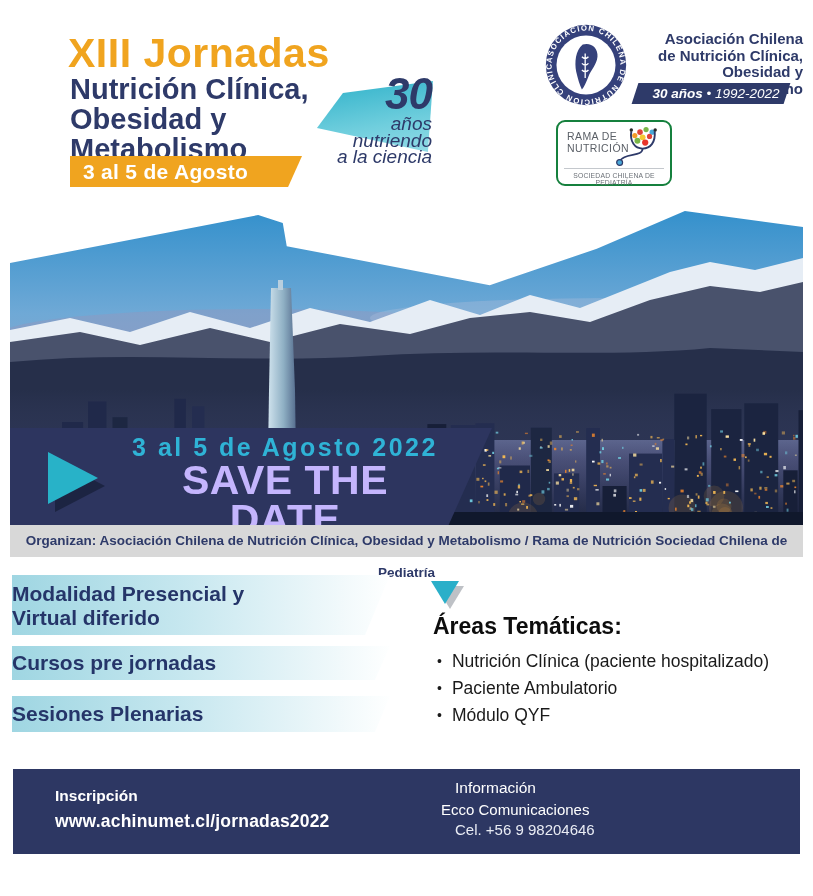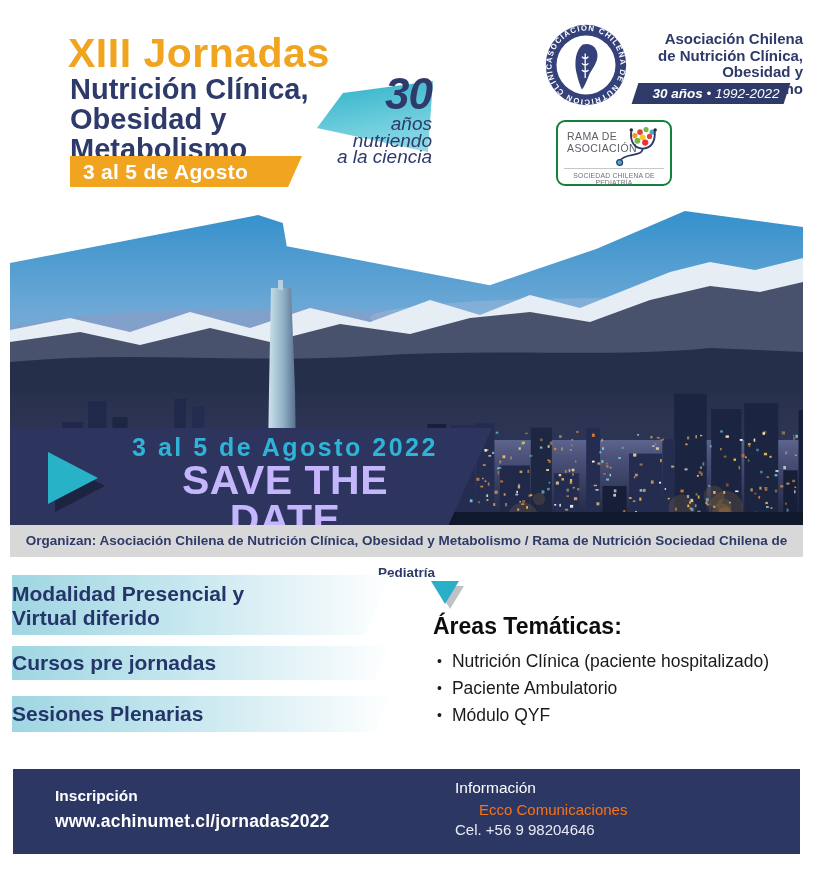--- a/index.html
+++ b/index.html
@@ -70,21 +70,21 @@
   .topics-heading { position:absolute; left:433px; top:613px; font-size:23px; font-weight:bold; color:#0D0D0D; }
   .topics-list { position:absolute; left:437px; top:648px; font-size:17.5px; color:#1A1A1A; }
   .topic-row { display:flex; gap:10px; line-height:27px; }
   .topic-row .b { font-size:14px; }
 
   
   .footer { position:absolute; left:13px; top:769px; width:787px; height:85px; background:#2D3763; color:#fff; }
   .foot-ins-label { position:absolute; left:42px; top:18px; font-size:15.5px; font-weight:bold; }
   .foot-url { position:absolute; left:42px; top:42px; font-size:17.5px; font-weight:bold; letter-spacing:.2px; }
   .foot-info-label { position:absolute; left:442px; top:10px; font-size:15.5px; font-weight:normal; }
-  .foot-info-1 { position:absolute; left:466px; top:32px; font-size:15px; color:#f97316; }
+  .foot-info-1 { position:absolute; left:428px; top:32px; font-size:15px; color:#ffffff; }
   .foot-info-2 { position:absolute; left:442px; top:52px; font-size:15px; color:#E9ECF4; }
 </style>
 </head>
 <body>
 
 <div class="page">
 
   <div class="title">XIII Jornadas</div>
   <div class="subtitle">
     <div>Nutrición Clínica,</div>
@@ -125,21 +125,21 @@
     <div class="logo1-banner-text">
       <b>30 años</b>
       <span>•</span>
       <span>1992-2022</span>
     </div>
   </div>
 
   <div class="logo2">
     <div class="logo2-name">
       <div>RAMA DE</div>
-      <div>ASOCIACIÓN</div>
+      <div>NUTRICIÓN</div>
     </div>
     <svg class="bowl" width="52" height="44" viewBox="0 0 60 50">
       <circle cx="30" cy="9" r="3.2" fill="#E04438"></circle>
       <circle cx="37" cy="6" r="3" fill="#7AB648"></circle>
       <circle cx="44" cy="9" r="3" fill="#4AA8D8"></circle>
       <circle cx="24" cy="13" r="3" fill="#F39B2A"></circle>
       <circle cx="33" cy="15" r="3.4" fill="#F5C931"></circle>
       <circle cx="41" cy="14" r="3" fill="#E04438"></circle>
       <circle cx="27" cy="19" r="3.4" fill="#7AB648"></circle>
       <circle cx="36" cy="21" r="3.6" fill="#E8352B"></circle>

